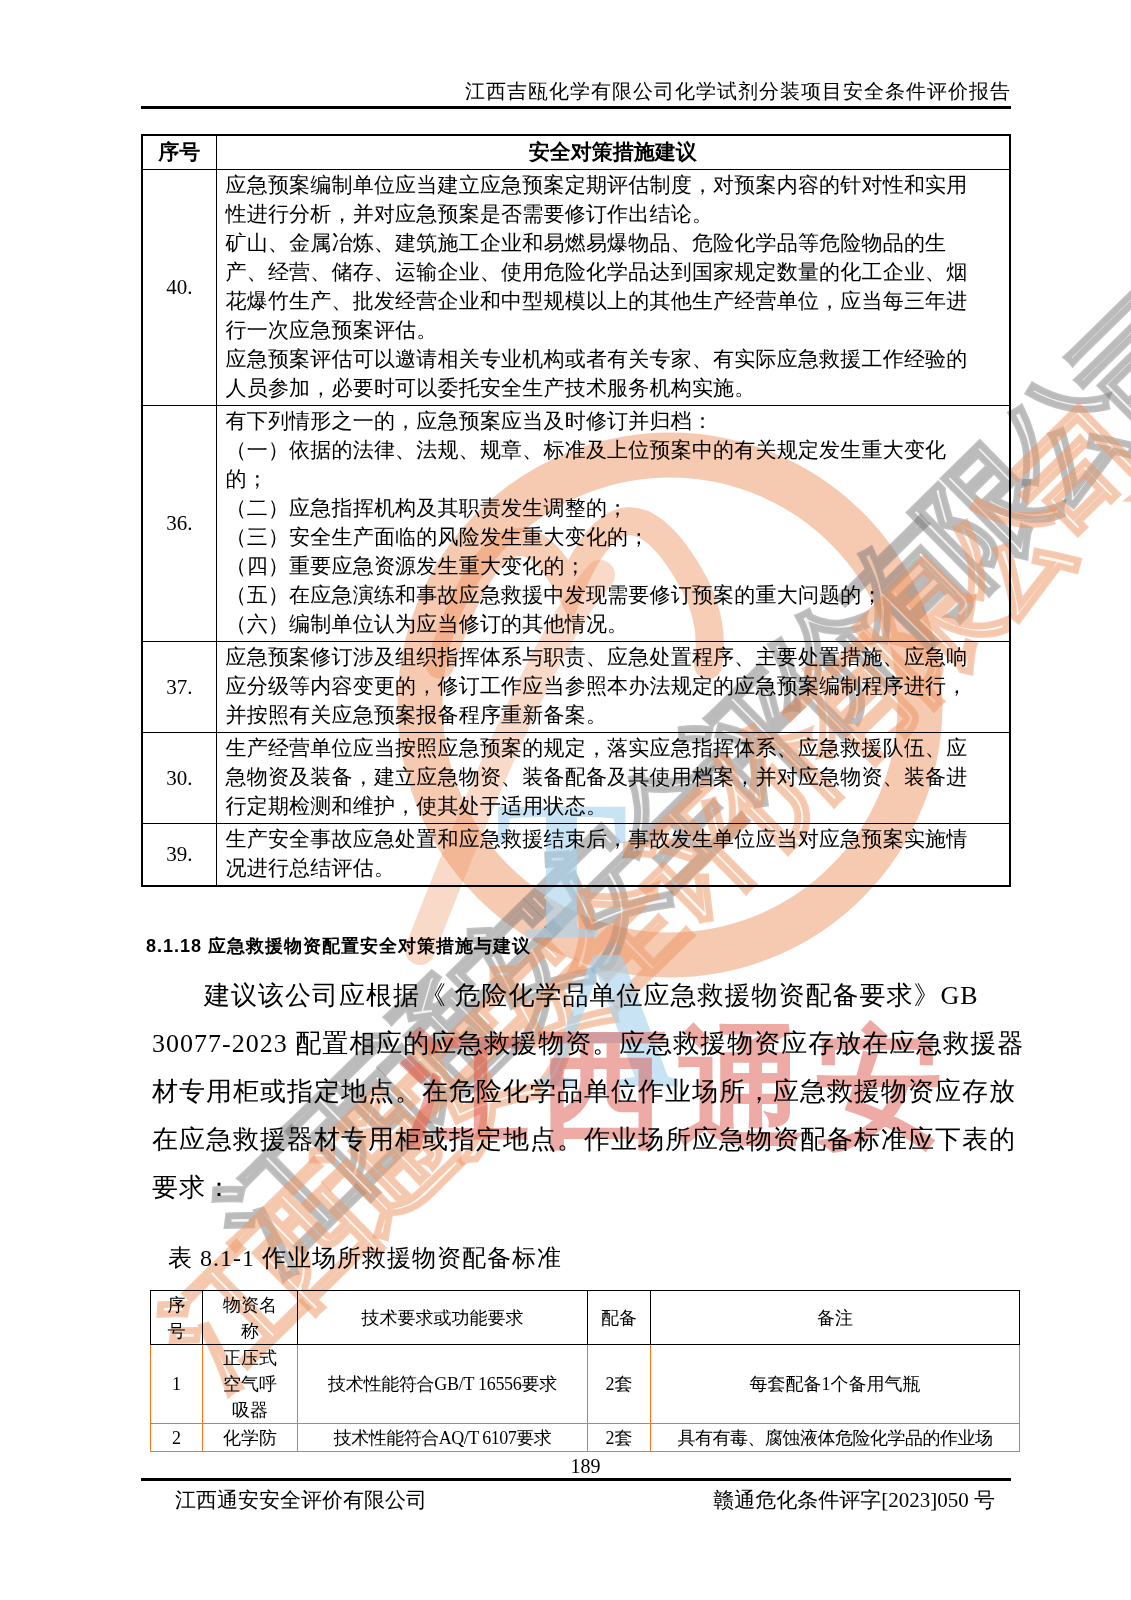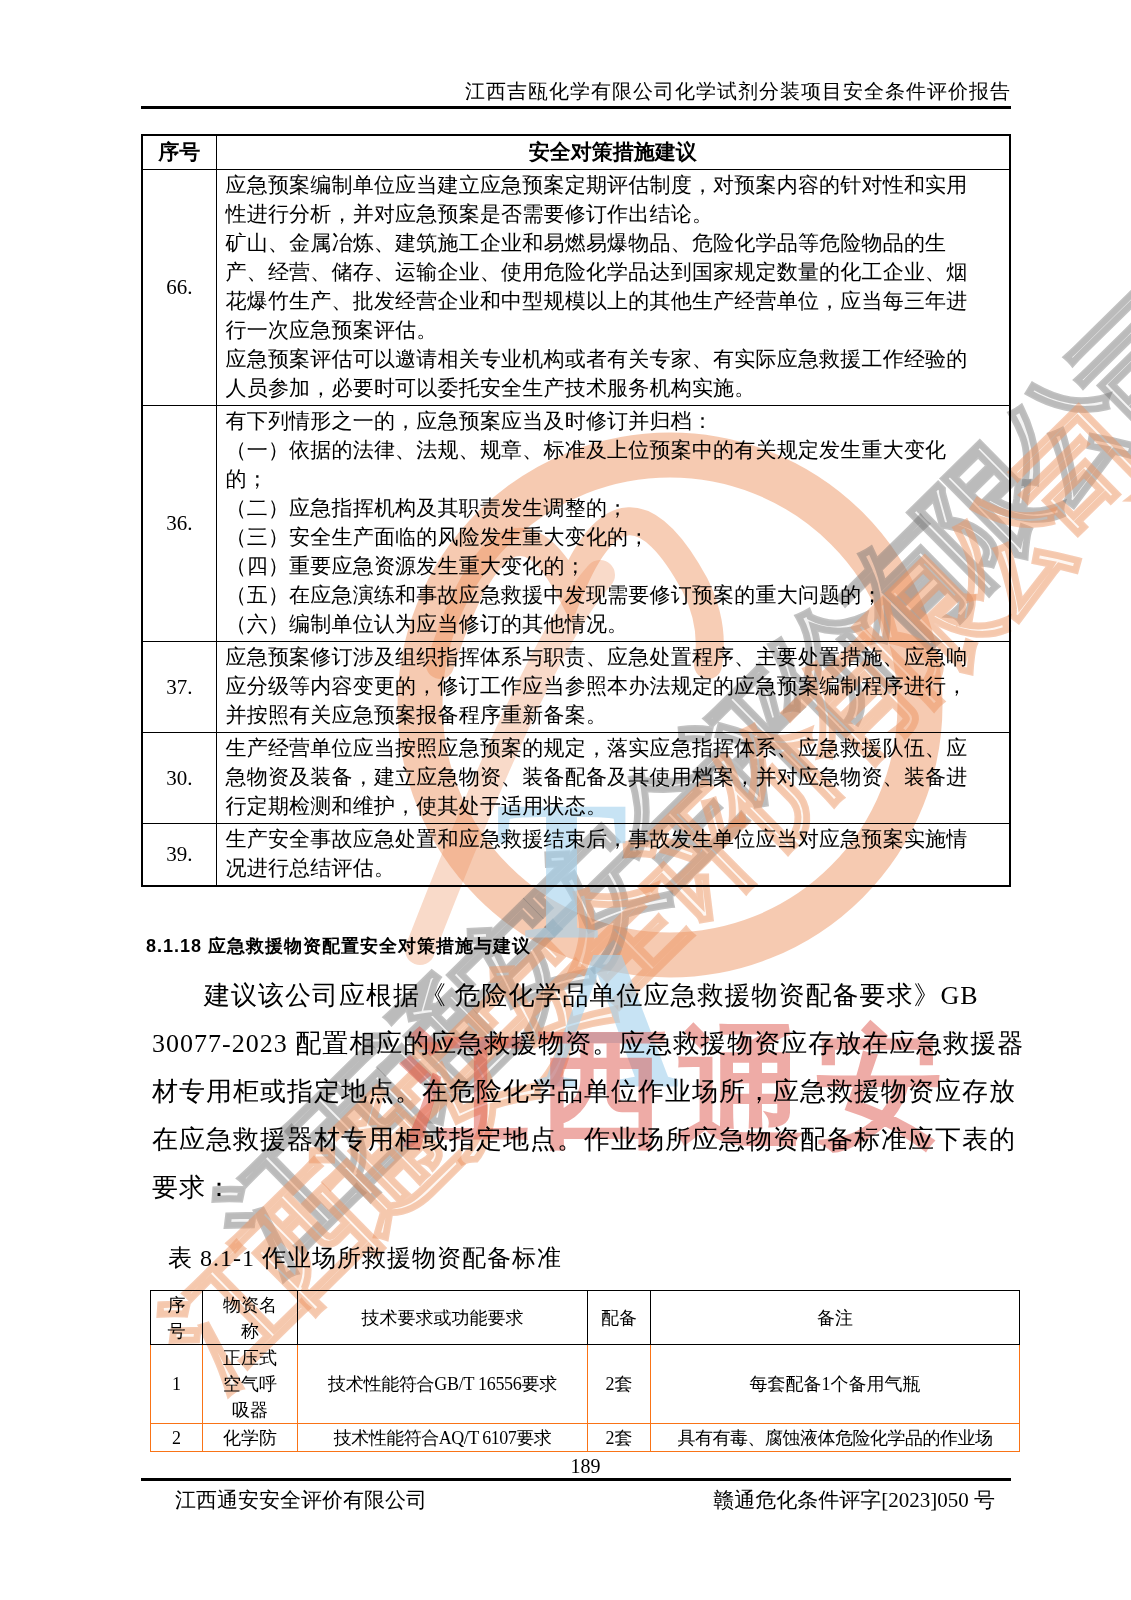--- a/index.html
+++ b/index.html
@@ -122,21 +122,21 @@
           <col>
         </colgroup>
       <thead>
         <tr>
           <th>序号</th>
           <th>安全对策措施建议</th>
         </tr>
       </thead>
       <tbody id="t1-body">
           <tr>
-            <td class="no">66.</td>
+            <td class="no">40.</td>
             <td class="txt">应急预案编制单位应当建立应急预案定期评估制度，对预案内容的针对性和实用
 性进行分析，并对应急预案是否需要修订作出结论。
 矿山、金属冶炼、建筑施工企业和易燃易爆物品、危险化学品等危险物品的生
 产、经营、储存、运输企业、使用危险化学品达到国家规定数量的化工企业、烟
 花爆竹生产、批发经营企业和中型规模以上的其他生产经营单位，应当每三年进
 行一次应急预案评估。
 应急预案评估可以邀请相关专业机构或者有关专家、有实际应急救援工作经验的
 人员参加，必要时可以委托安全生产技术服务机构实施。</td>
           </tr>
           <tr>

